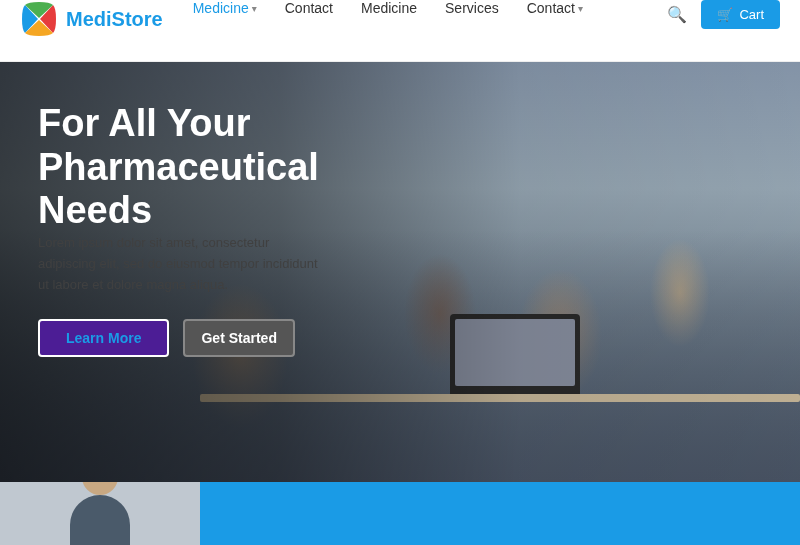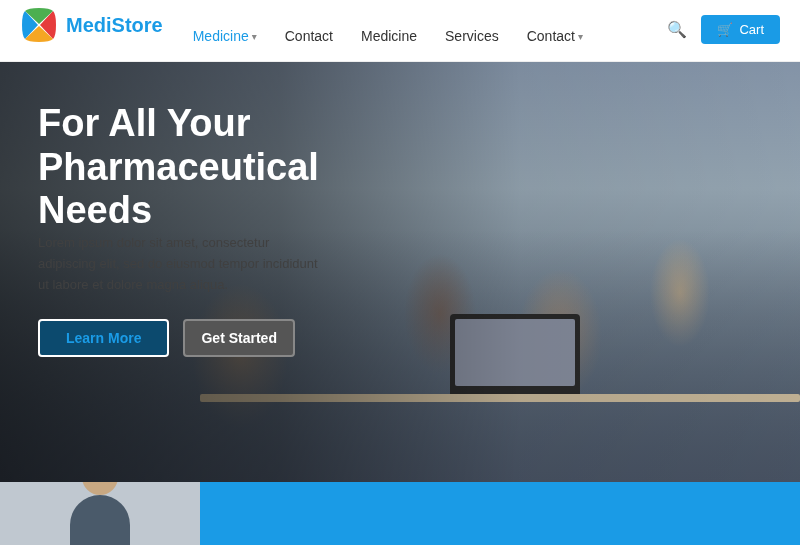--- a/index.html
+++ b/index.html
@@ -1,23 +1,23 @@
 <!DOCTYPE html>
 <html><head>
   <meta charset="utf-8">
   <style>
     * { margin: 0; padding: 0; box-sizing: border-box; }
     body { font-family: Arial, sans-serif; width: 800px; height: 545px; overflow: hidden; }
 
     
     .header {
       display: flex;
-      align-items: flex-end;
+      align-items: flex-start;
       height: 62px;
-      padding: 17px 20px;
+      padding: 0 20px;
       background: #fff;
       border-bottom: 1px solid #eee;
       position: relative;
       z-index: 10;
     }
     .logo-area {
       display: flex;
       align-items: center;
       margin-right: 30px;
       text-decoration: none;
@@ -169,21 +169,21 @@
       color: #404040;
       line-height: 1.6;
       margin-bottom: 24px;
       max-width: 290px;
     }
     .hero-buttons {
       display: flex;
       gap: 14px;
     }
     .btn-learn {
-      background: #0c4a6e;
+      background: #4c1d95;
       color: #1a9be6;
       border: 2px solid #fff;
       border-radius: 4px;
       padding: 9px 26px;
       font-size: 14px;
       font-weight: 600;
       cursor: pointer;
     }
     .btn-started {
       background: #555;

